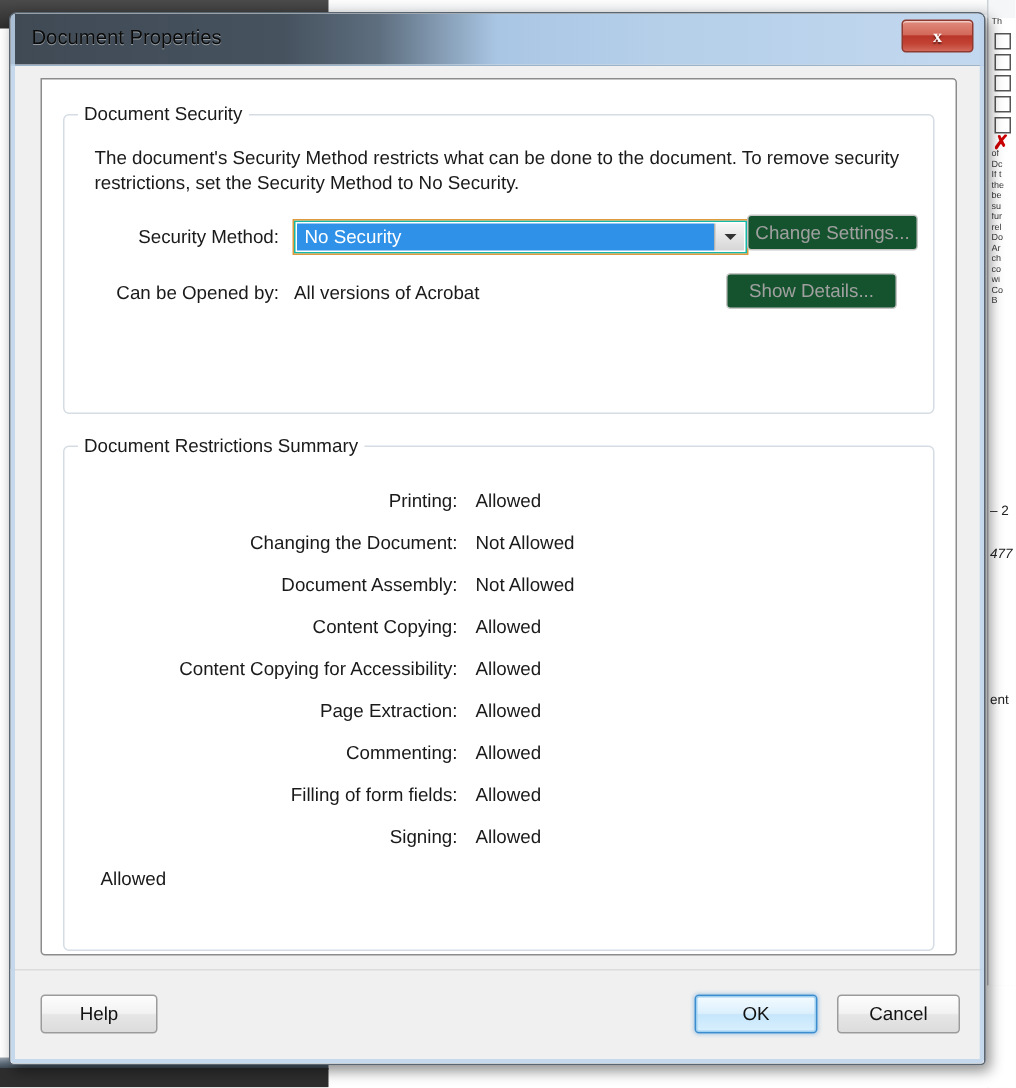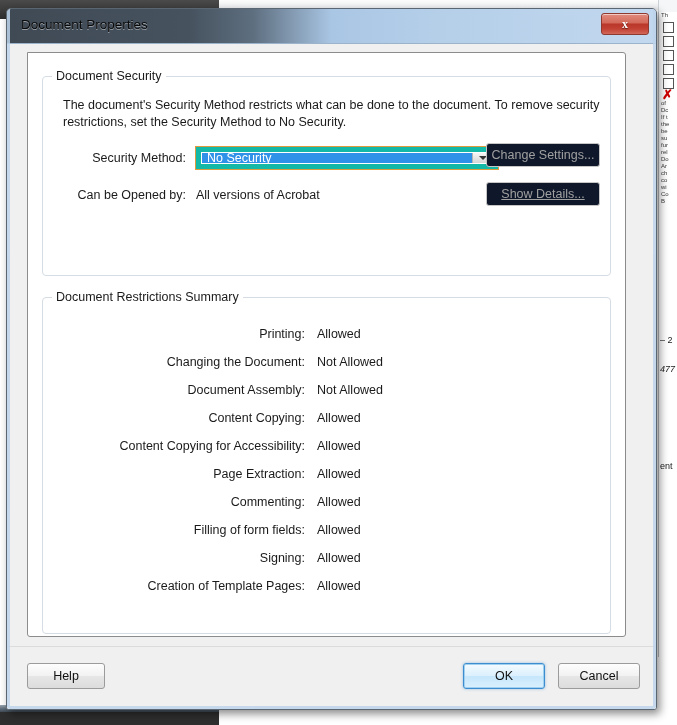--- a/index.html
+++ b/index.html
@@ -198,21 +198,21 @@
     border-color: #8c8c8c;
     z-index: 4;
     margin-bottom: -1px;
     padding: 0 10px;
   }
 
   
   .tabpanel {
     position: relative;
     margin-left: 8px;
-    margin-right: 18px;
+    margin-right: 6px;
     height: 585px;
     box-sizing: border-box;
     background: #ffffff;
     border: 1px solid #8c8c8c;
     border-radius: 0 3px 3px 3px;
     padding: 12px 14px;
     z-index: 2;
   }
 
   
@@ -262,21 +262,21 @@
     flex: 0 0 123px;
     white-space: nowrap;
   }
 
   .combo {
     position: relative;
     margin-left: 10px;
     width: 302px;
     height: 22px;
     box-sizing: border-box;
-    border: 5px solid #14b8a6;
+    border: 1px solid #14b8a6;
     background: #ffffff;
     display: flex;
     align-items: stretch;
     outline: 1px solid #e09a3e;
     outline-offset: 0px;
     cursor: pointer;
   }
   .combo-value {
     flex: 1 1 auto;
     background: #2f92e8;
@@ -314,32 +314,32 @@
     font-size: 12.5px;
     color: #111;
     display: flex;
     align-items: center;
     justify-content: center;
     cursor: pointer;
     white-space: nowrap;
   }
   .btn.disabled {
     color: #a0a0a0;
-    background: #0f172a;
+    background: #14532d;
     border-color: #c6c6c6;
     cursor: default;
   }
 
   .side-btn {
     position: absolute;
     width: 114px;
     height: 24px;
   }
   #btn-change-settings { right: 10px; top: 66px; }
-  #btn-show-details { right: 10px; top: 105px; text-decoration: underline; }
+  #btn-show-details { right: 24px; top: 105px; }
 
   .opened-row {
     display: flex;
     align-items: flex-end;
     margin-top: 19px;
     margin-left: 8px;
     font-size: 12.5px;
     color: #1a1a1a;
   }
   .opened-label { width: 123px; flex: 0 0 123px; text-align: right; white-space: nowrap; }
@@ -519,21 +519,20 @@
             </div>
             <div class="restrict-row">
               <div class="restrict-label">Filling of form fields:</div>
               <div class="restrict-value">Allowed</div>
             </div>
             <div class="restrict-row">
               <div class="restrict-label">Signing:</div>
               <div class="restrict-value">Allowed</div>
             </div>
             <div class="restrict-row">
-              <div class="restrict-label">Creation of Template Pages:</div>
               <div class="restrict-value">Allowed</div>
             </div>
           </div>
         </div>
 
       </div>
 
       <div class="footer">
         <div class="btn" id="btn-help">Help</div>
         <div class="btn" id="btn-ok">OK</div>

